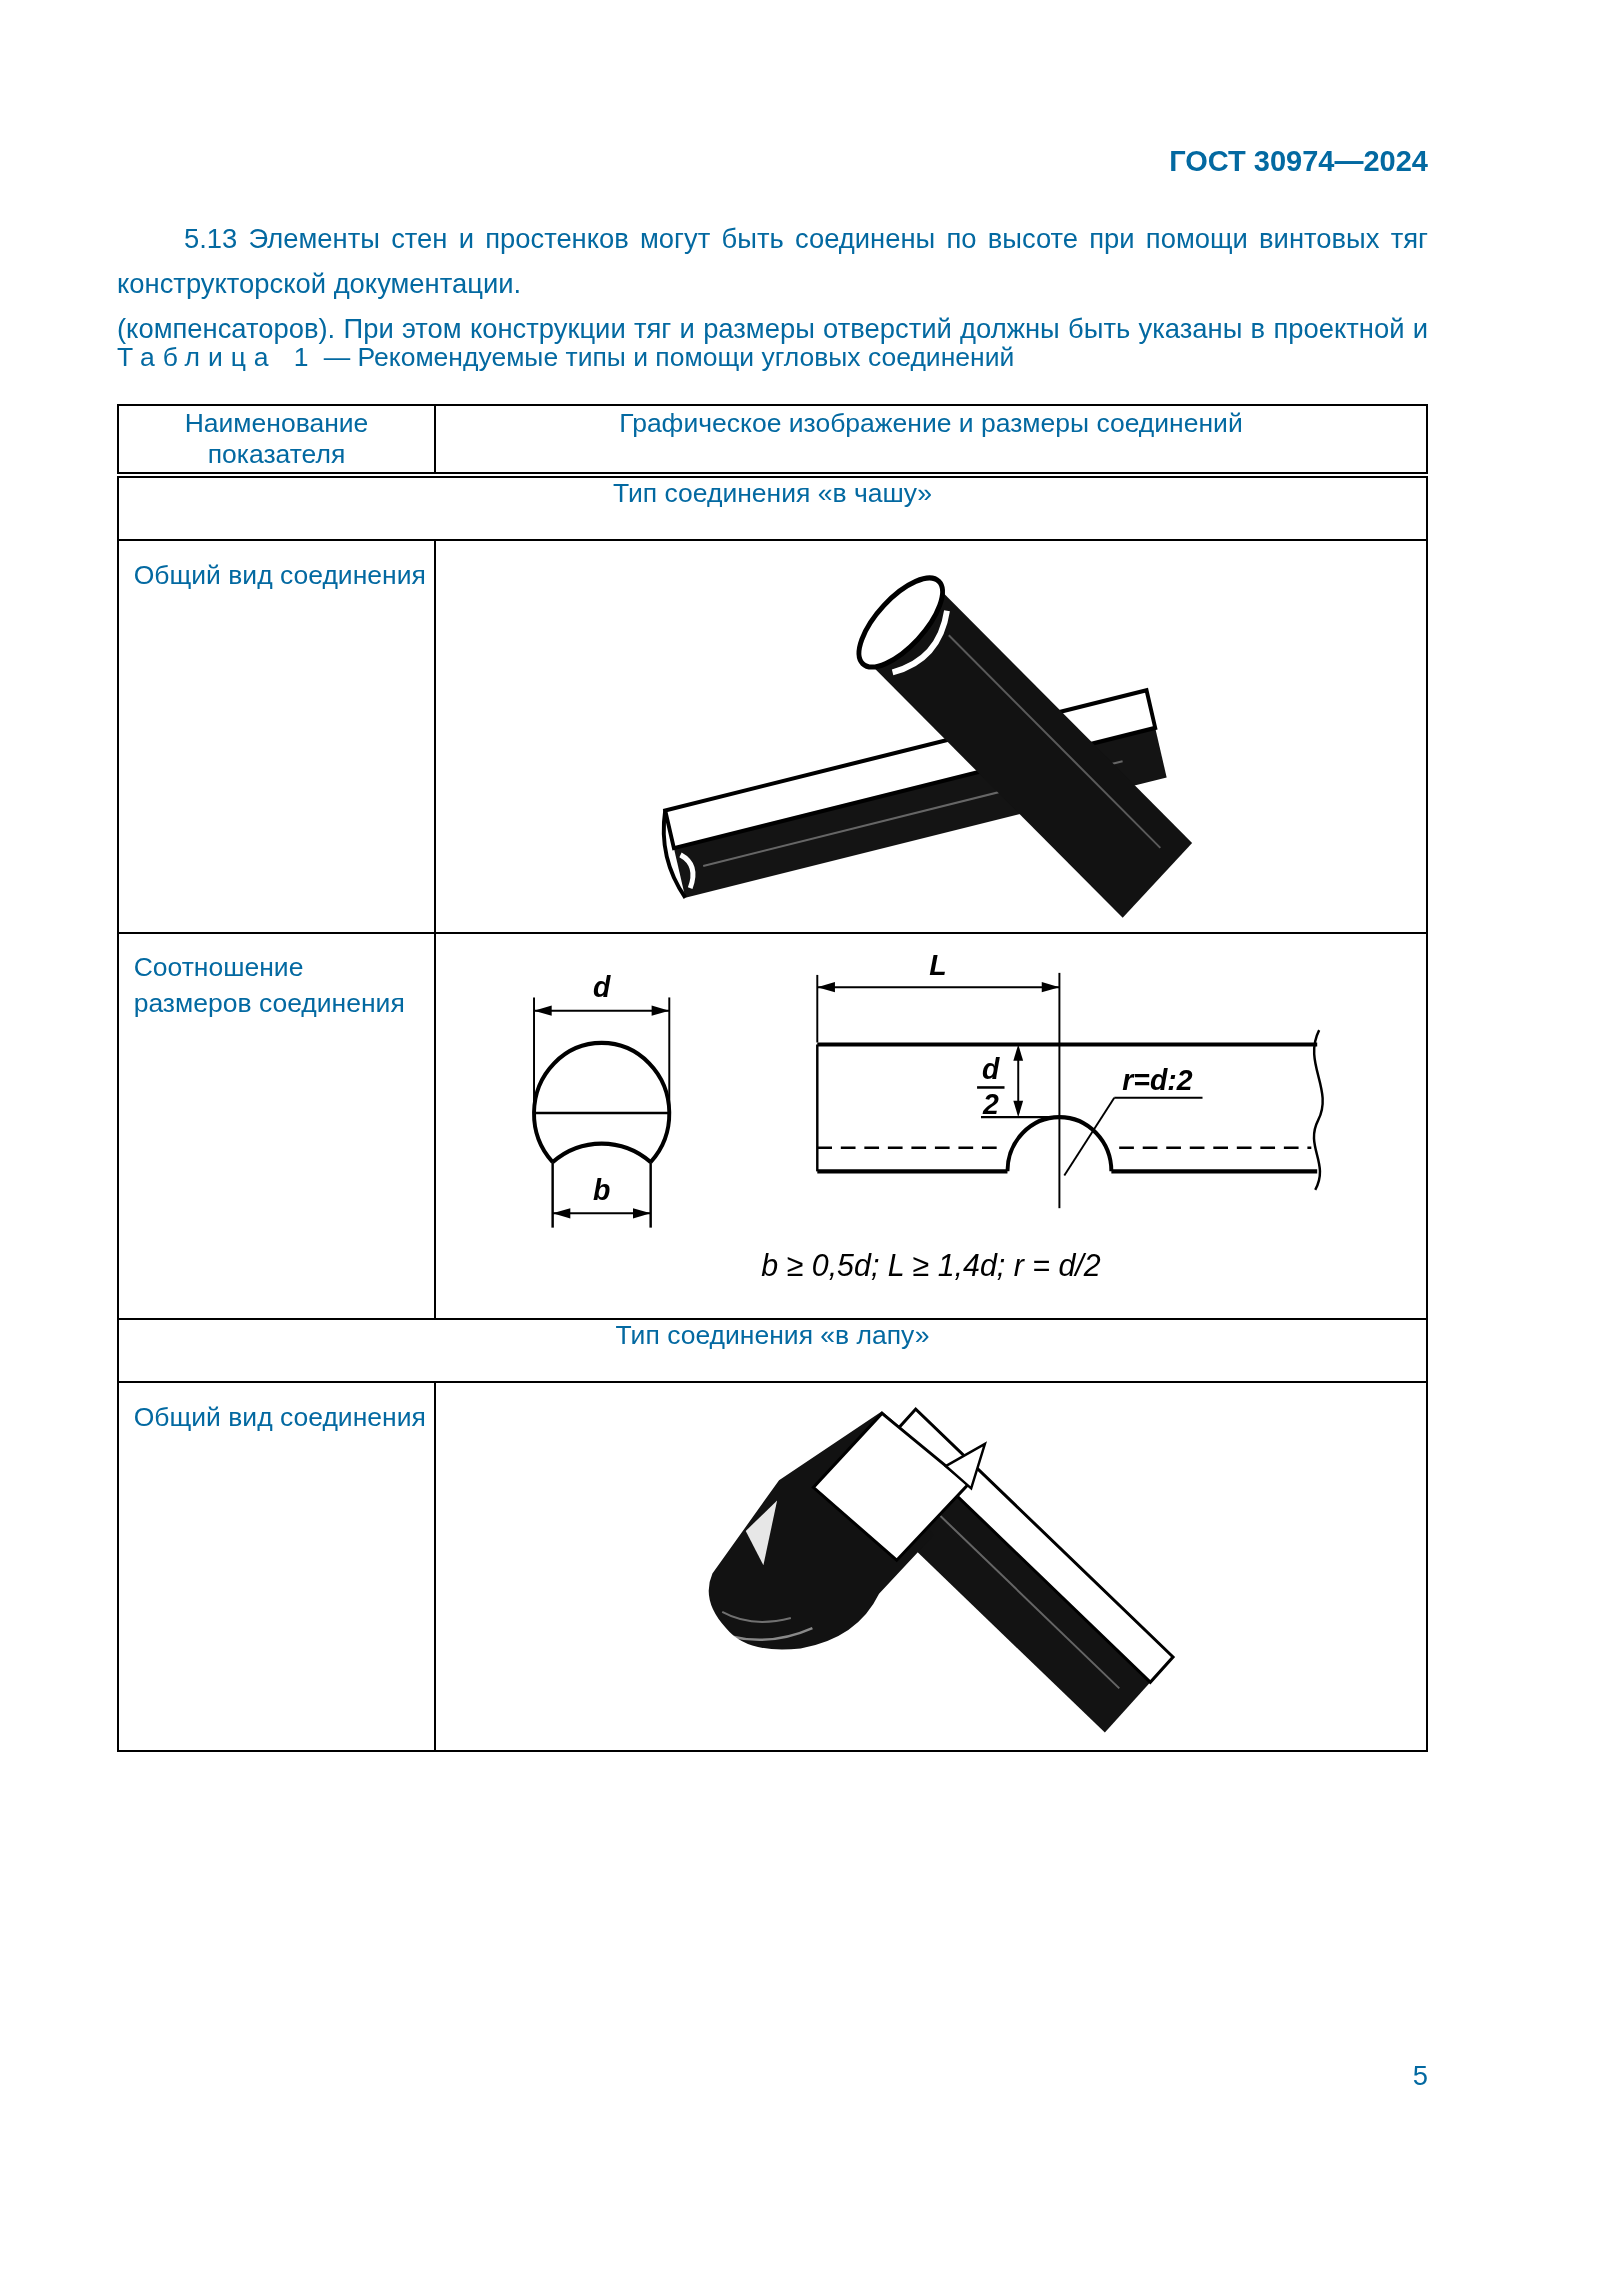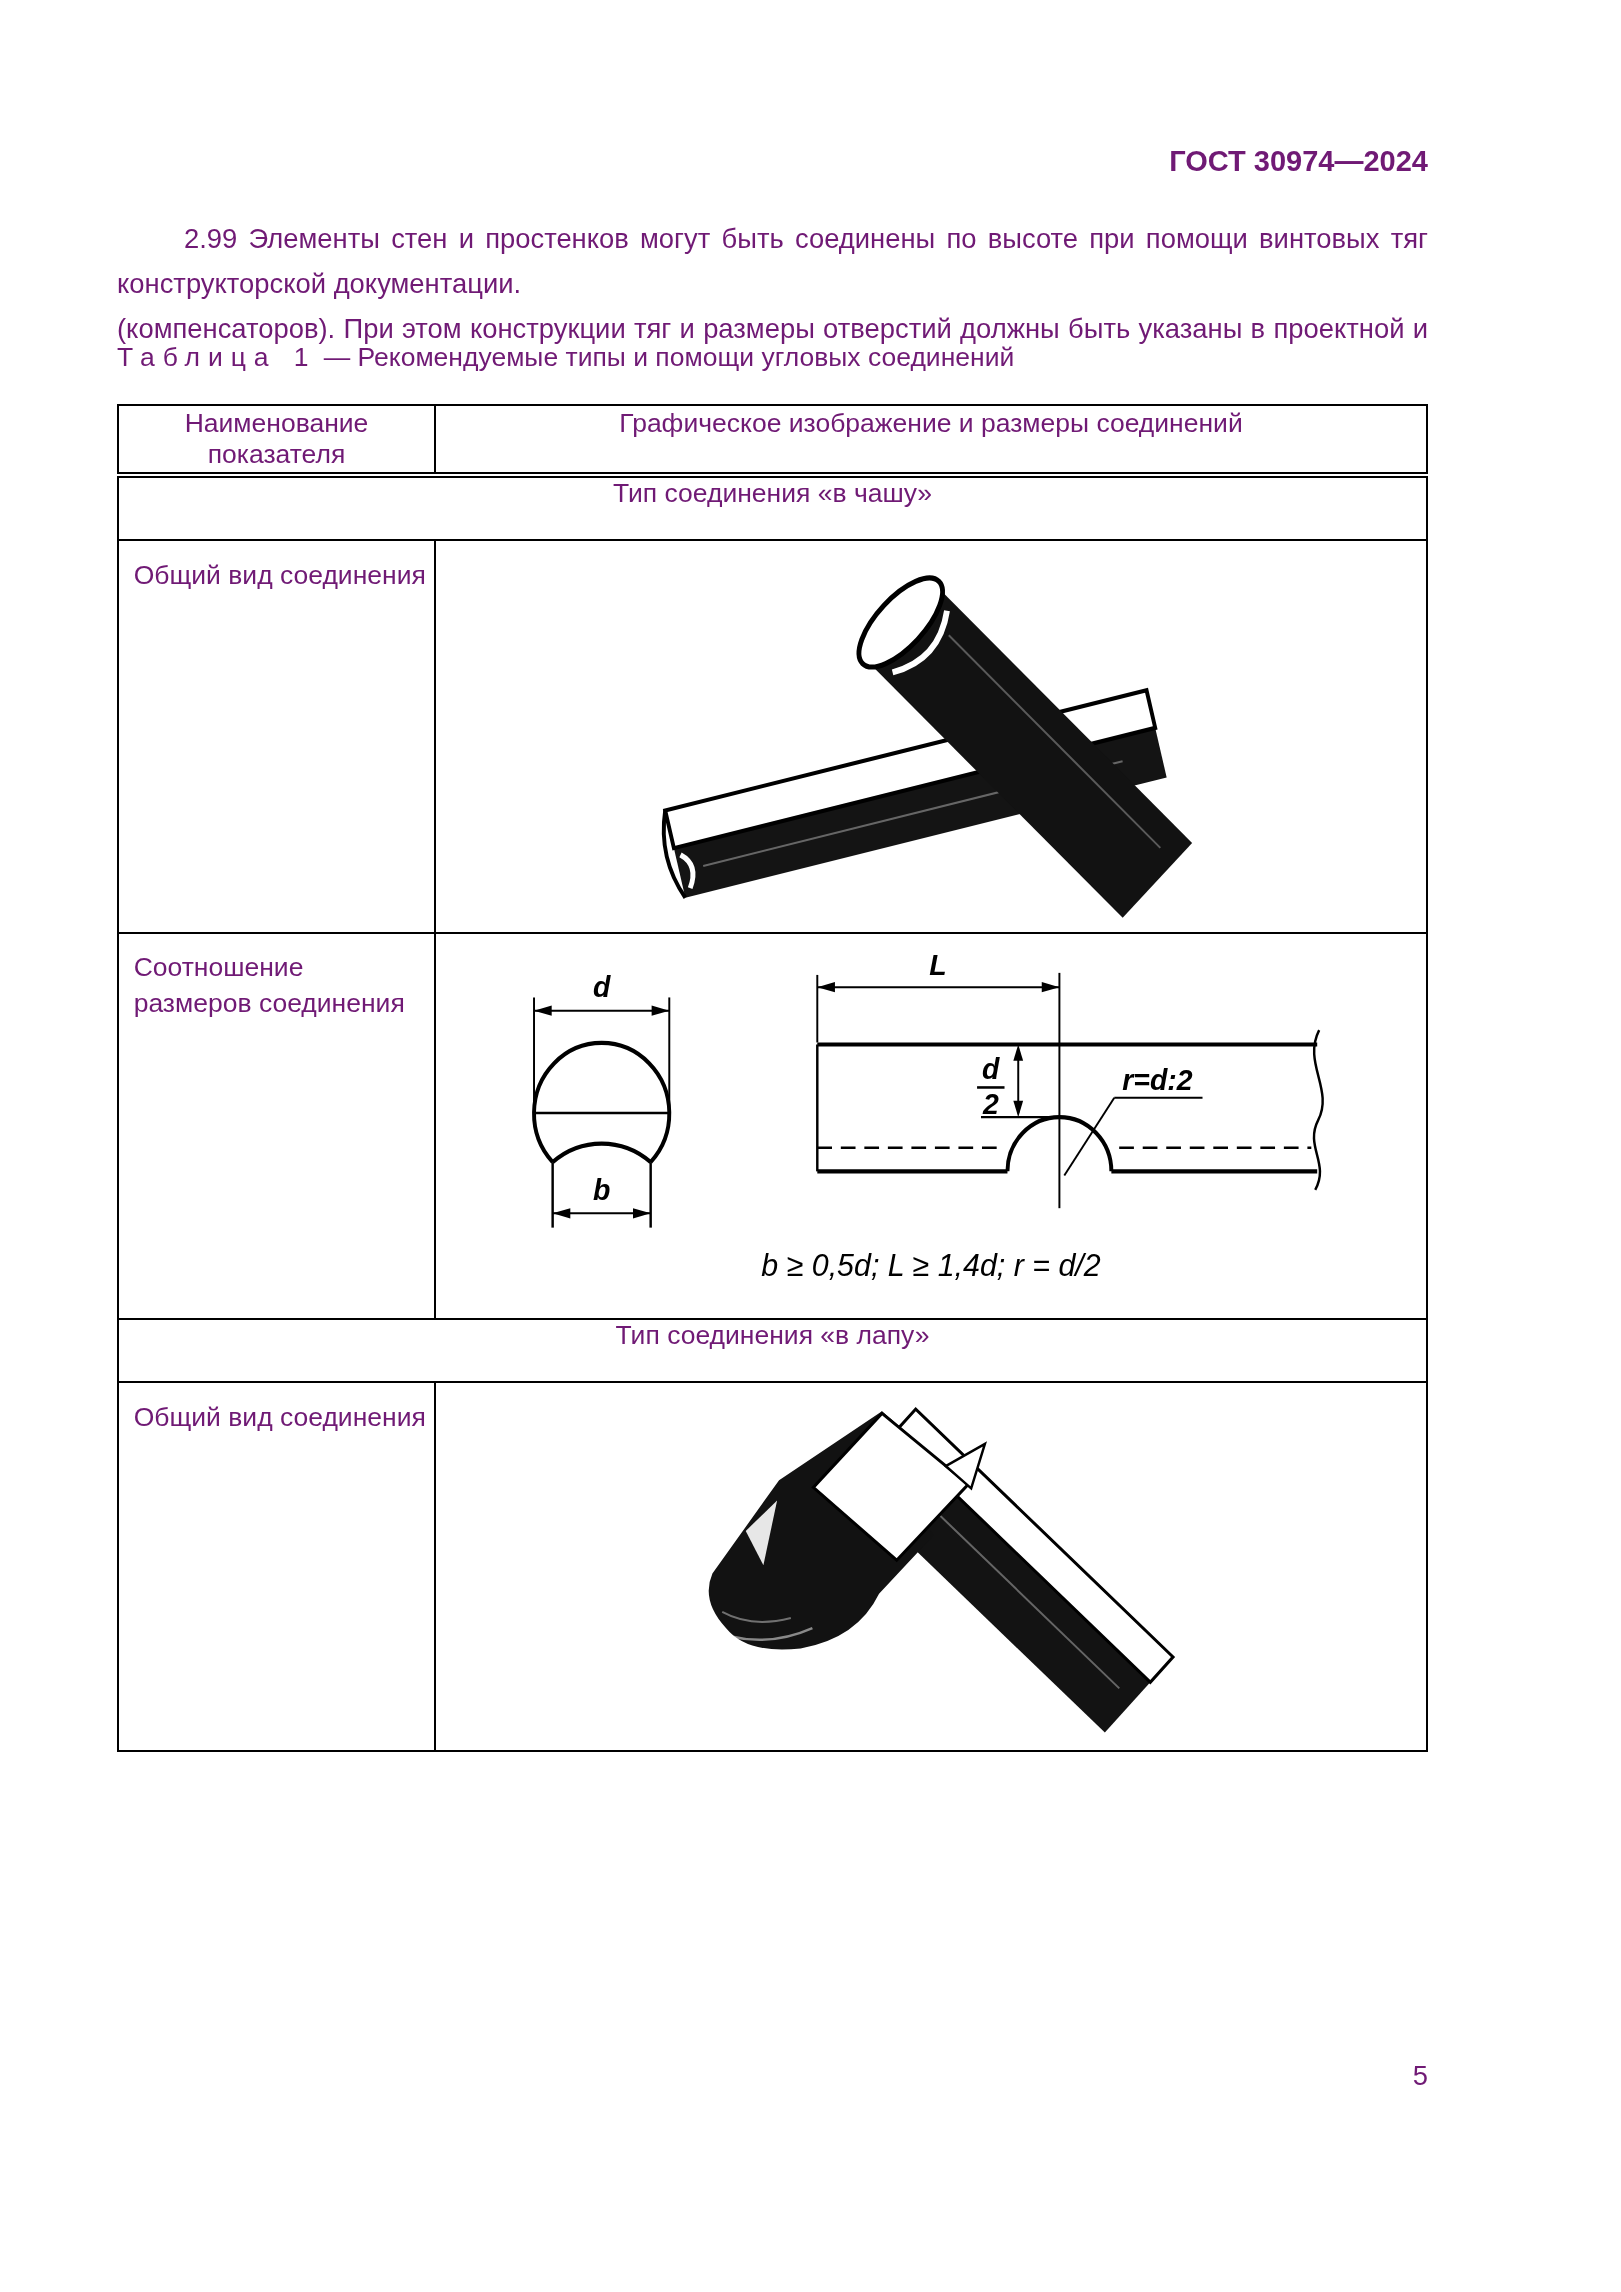--- a/index.html
+++ b/index.html
@@ -1,17 +1,17 @@
 <!DOCTYPE html>
 <html><head>
 <meta charset="utf-8">
 <style>
   html,body{margin:0;padding:0;background:#888;}
   .page{position:relative;width:1621px;height:2293px;background:#fff;
-        font-family:"Liberation Sans",sans-serif;color:#701a75;overflow:hidden;}
+        font-family:"Liberation Sans",sans-serif;color:#0369a1;overflow:hidden;}
   .doc-code{position:absolute;top:145px;right:193px;font-size:29px;font-weight:bold;}
   .para{position:absolute;left:117px;top:216px;width:1311px;font-size:27.4px;line-height:45px;}
   .para .ln{text-align:justify;}
   .para .ln.j{text-align-last:justify;}
   .para .ln.first{text-indent:67px;}
   .caption{position:absolute;left:117px;top:342px;width:1311px;font-size:26.5px;}
   .caption .cap-word{letter-spacing:0.30em;}
   .caption .cap-num{margin-left:9.8px;margin-right:7.8px;}
   table.gost{position:absolute;left:117px;top:404px;width:1311px;
              border-collapse:collapse;table-layout:fixed;border:2.9px solid #000;}
@@ -35,21 +35,21 @@
            font-size:31px;fill:#000;text-anchor:middle;}
 </style>
 </head>
 <body>
 
 <div class="page">
 
   <div class="doc-code">ГОСТ 30974—2024</div>
 
   <div class="para">
-    <div class="ln j first">2.99 Элементы стен и простенков могут быть соединены по высоте при помощи винтовых тяг</div>
+    <div class="ln j first">5.13 Элементы стен и простенков могут быть соединены по высоте при помощи винтовых тяг</div>
     <div class="ln">конструкторской документации.</div>
     <div class="ln j">(компенсаторов). При этом конструкции тяг и размеры отверстий должны быть указаны в проектной и</div>
   </div>
 
   <div class="caption">
     <span class="cap-word">Таблица</span>
     <span class="cap-num">1</span>
     <span>— Рекомендуемые типы и помощи угловых соединений</span>
   </div>
 

